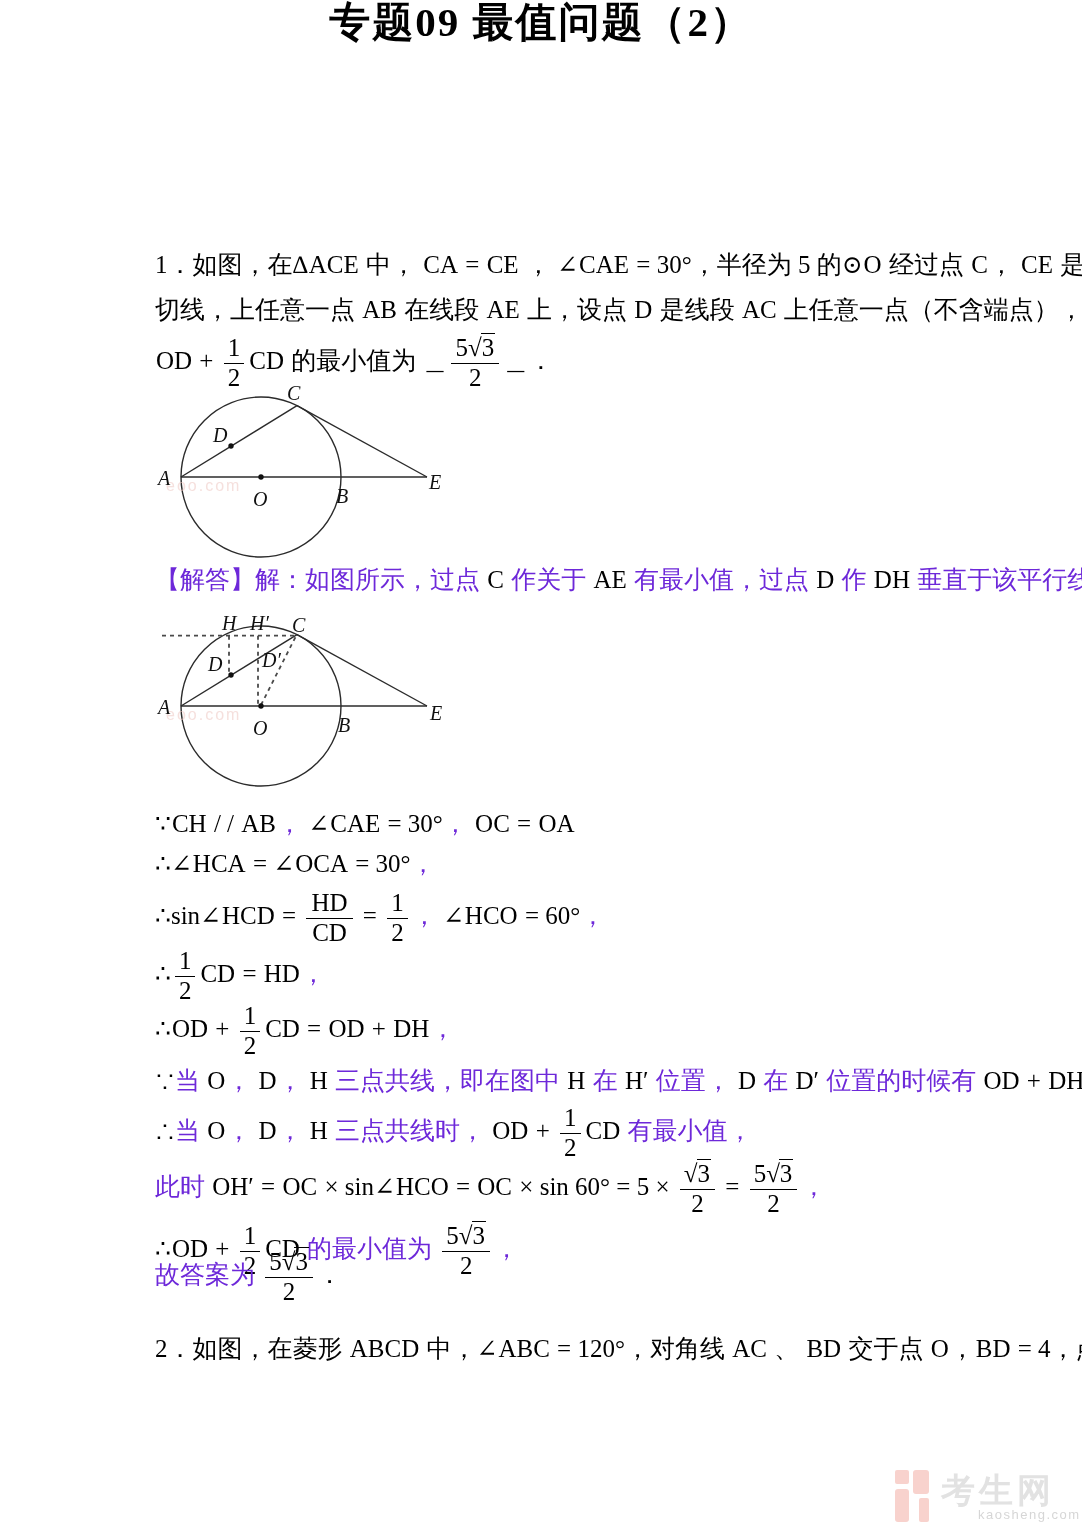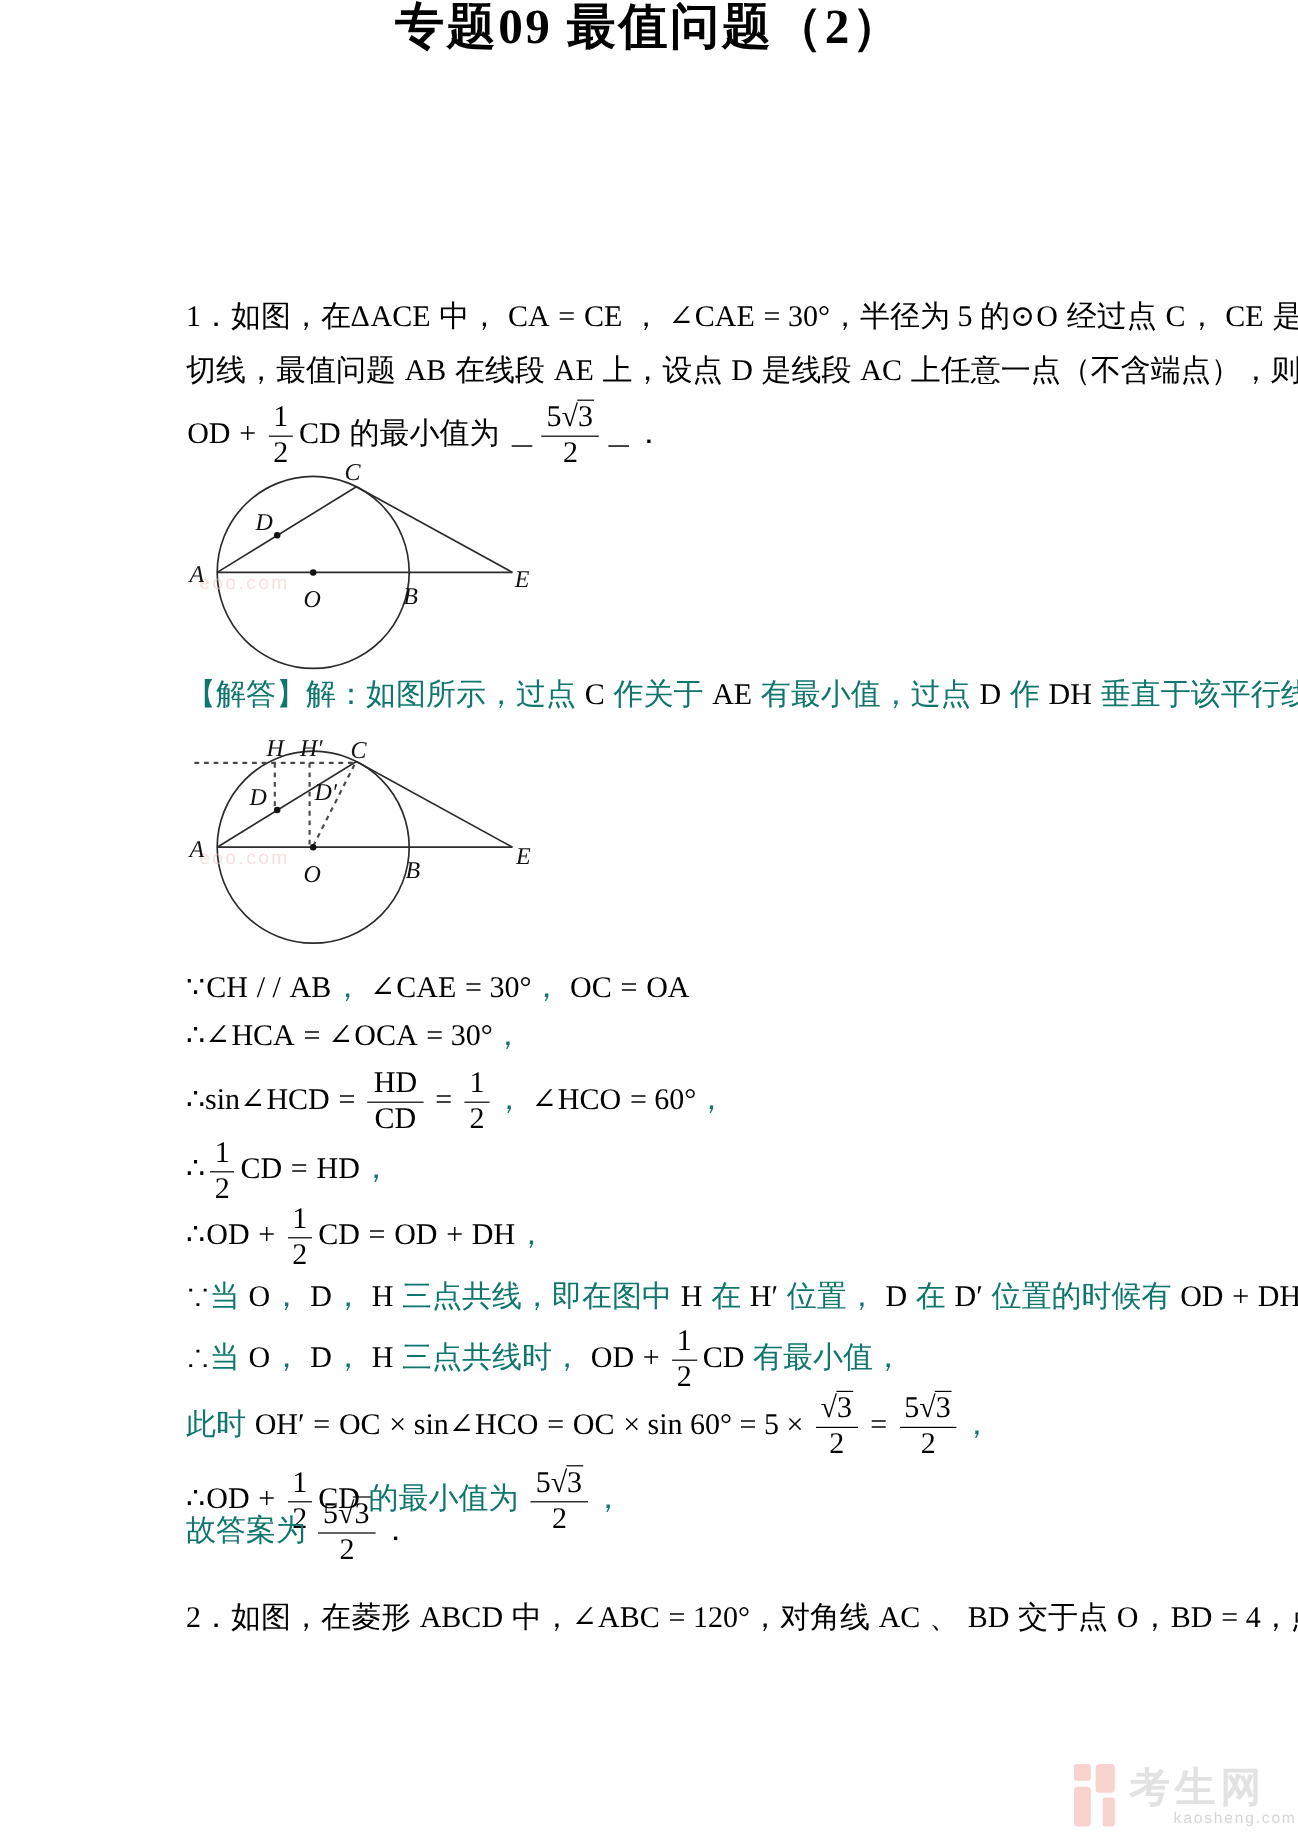--- a/index.html
+++ b/index.html
@@ -3,21 +3,21 @@
 <meta charset="utf-8">
 <style>
   html,body{margin:0;padding:0;background:#fff;}
   .page{position:relative;width:1082px;height:1530px;background:#ffffff;overflow:hidden;
         font-family:"Liberation Serif","DejaVu Serif",serif;color:#000;}
   .abs{position:absolute;}
   .title{left:0;top:166;width:1082px;text-align:center;font-size:41px;font-weight:bold;
          letter-spacing:2px;line-height:1.1;}
   .line{left:155px;font-size:25px;line-height:34px;white-space:nowrap;}
   .m{font-family:"Liberation Serif","DejaVu Serif",serif;padding:0 1px;}
-  .red{color:#0f766e;}
+  .red{color:#6d28d9;}
   .blk{color:#000;}
   .frac{display:inline-block;vertical-align:middle;text-align:center;margin:0 4px;line-height:1.05;}
   .frac .num{display:block;padding:0 4px 2px 4px;border-bottom:1.5px solid #000;}
   .frac .den{display:block;padding-top:1px;}
   .sqrt{white-space:nowrap;}
   .sqrt .rad{border-top:1.5px solid currentColor;margin-left:-1px;padding:0 1px;}
   svg{display:block;}
   .sline{stroke:#2b2b2b;stroke-width:1.4;fill:none;}
   .scirc{stroke:#2b2b2b;stroke-width:1.4;fill:none;}
   .sdash{stroke:#4a4a4a;stroke-width:1.8;fill:none;stroke-dasharray:4 4;}
@@ -40,21 +40,21 @@
              font-family:"Liberation Sans","DejaVu Sans",sans-serif;margin-left:37px;}
 </style>
 </head>
 <body>
 
 <div class="page">
 
   <div class="abs title">专题09 最值问题（2）</div>
 
   <div class="abs line" style="top:248px"><span class="blk">1．如图，在</span><span class="blk">∆</span><span class="m blk">ACE</span><span class="blk"> 中， </span><span class="m blk">CA</span><span class="blk"> = </span><span class="m blk">CE</span><span class="blk"> ，  ∠</span><span class="m blk">CAE</span><span class="blk"> = 30°</span><span class="blk">，半径为 5 的⊙</span><span class="m blk">O</span><span class="blk"> 经过点 </span><span class="m blk">C</span><span class="blk">，  </span><span class="m blk">CE</span><span class="blk"> 是圆 </span></div>
-  <div class="abs line" style="top:293px"><span class="blk">切线，最值问题 </span><span class="m blk">AB</span><span class="blk"> 在线段 </span><span class="m blk">AE</span><span class="blk"> 上，设点 </span><span class="m blk">D</span><span class="blk"> 是线段 </span><span class="m blk">AC</span><span class="blk"> 上任意一点（不含端点），则</span></div>
+  <div class="abs line" style="top:293px"><span class="blk">切线，上任意一点 </span><span class="m blk">AB</span><span class="blk"> 在线段 </span><span class="m blk">AE</span><span class="blk"> 上，设点 </span><span class="m blk">D</span><span class="blk"> 是线段 </span><span class="m blk">AC</span><span class="blk"> 上任意一点（不含端点），则</span></div>
   <div class="abs line" style="top:335px"><span class="m blk">OD</span><span class="blk"> + </span><span class="frac"><span class="num"><span class="blk">1</span></span><span class="den"><span class="blk">2</span></span></span><span class="m blk">CD</span><span class="blk"> 的最小值为  </span><span class="blk">＿</span><span class="frac"><span class="num"><span class="blk">5</span><span class="sqrt"><span class="sr">√</span><span class="rad">3</span></span></span><span class="den"><span class="blk">2</span></span></span><span class="blk">＿．</span></div>
 
   <div class="abs" style="left:150px;top:385px">
     <svg width="320" height="185" viewBox="0 0 320 185">
       <circle class="scirc" cx="111" cy="92" r="80"></circle>
       <line class="sline" x1="31" y1="92" x2="277" y2="92"></line>
       <line class="sline" x1="31" y1="92" x2="147" y2="20.6"></line>
       <line class="sline" x1="147" y1="20.6" x2="277" y2="92"></line>
       <circle class="dot" cx="81" cy="61" r="2.7"></circle>
       <circle class="dot" cx="111" cy="92" r="2.7"></circle>

